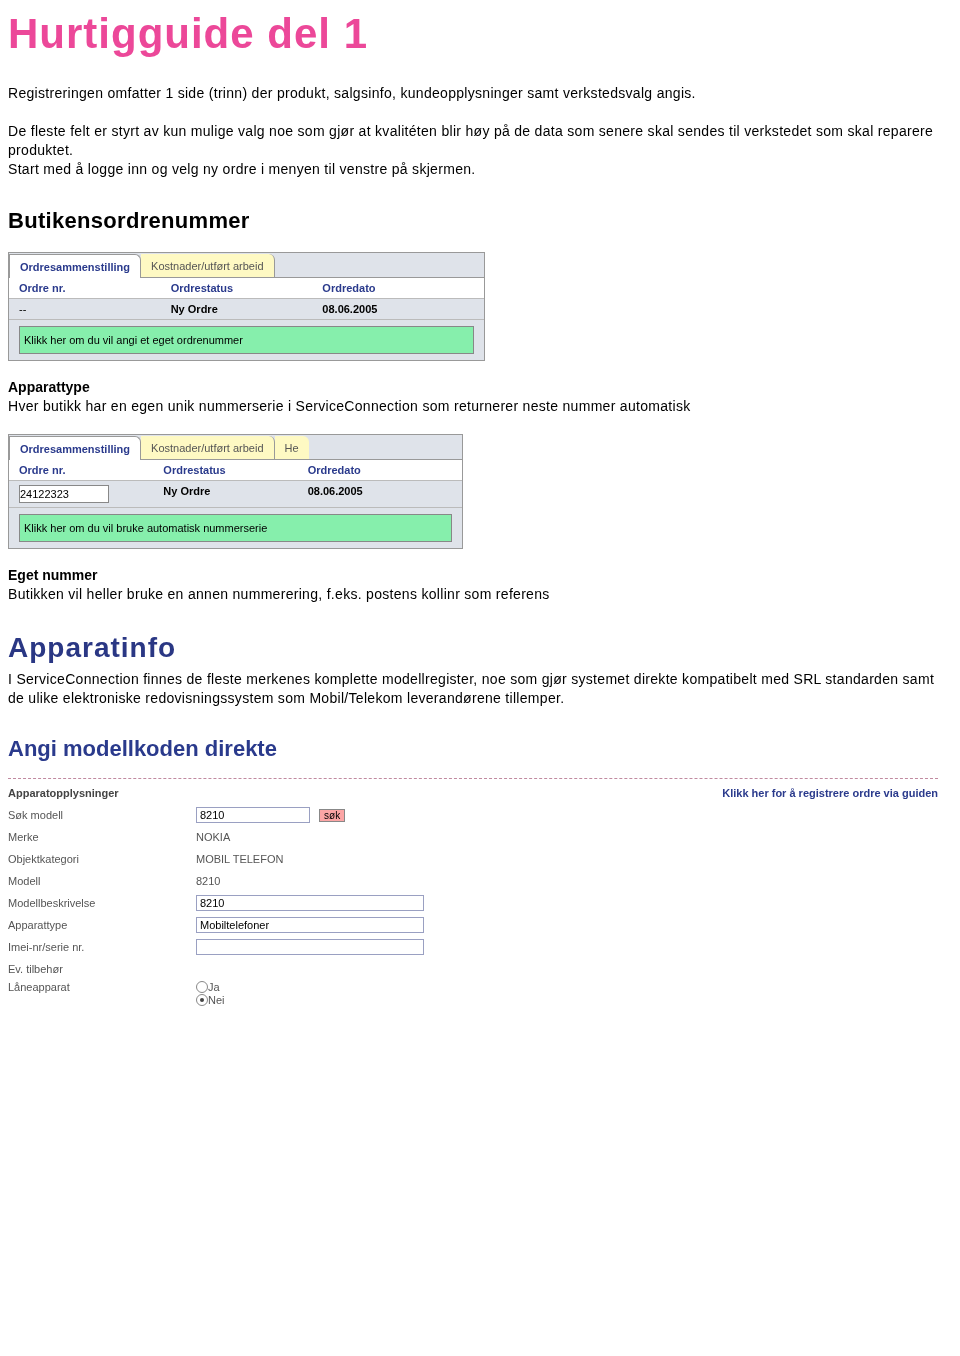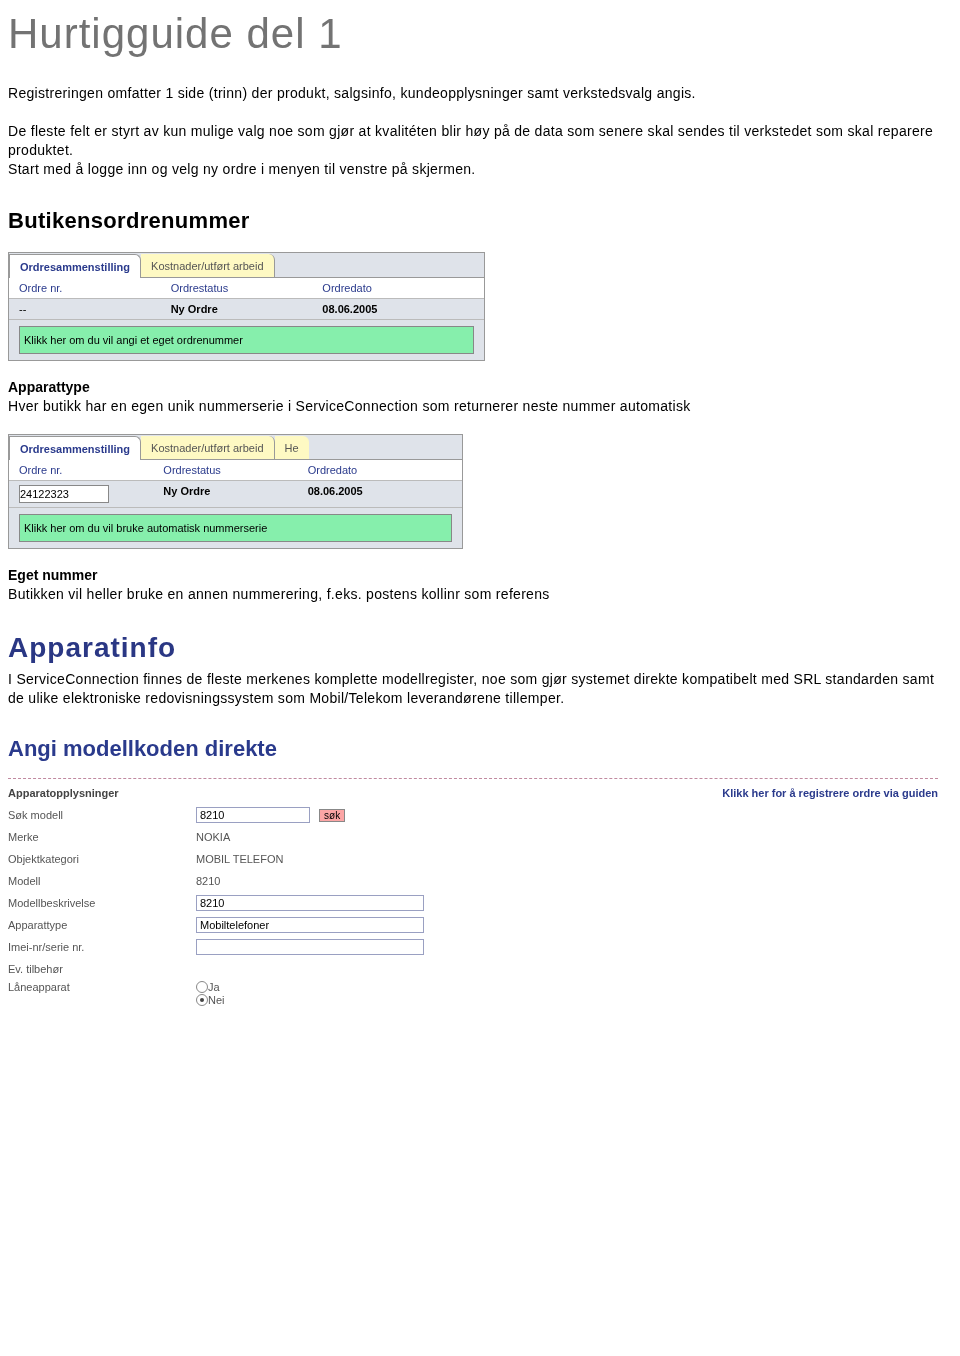--- a/index.html
+++ b/index.html
@@ -7,22 +7,22 @@
     padding: 10px 8px;
     font-family: Verdana, Arial, sans-serif;
     font-size: 14px;
     color: #000;
     background: #fff;
     width: 960px;
     box-sizing: border-box;
   }
   h1.title {
     font-size: 42px;
-    color: #737373;
-    font-weight: normal;
+    color: #ec4899;
+    font-weight: bold;
     margin: 0 0 26px 0;
     letter-spacing: 1px;
   }
   p.body-text {
     margin: 0 0 18px 0;
     line-height: 1.35;
     letter-spacing: 0.3px;
   }
   h2.section {
     font-size: 22px;
@@ -71,21 +71,21 @@
   }
   .tab.inactive {
     background: #fef9c3;
     color: #555;
   }
   .panel-header {
     display: flex;
     background: #fff;
     font-size: 11px;
     color: #2a3a8c;
-    font-weight: normal;
+    font-weight: bold;
     padding: 4px 10px;
     border-bottom: 1px solid #bbb;
   }
   .panel-header > div { flex: 1; }
   .panel-row {
     display: flex;
     font-size: 11px;
     padding: 4px 10px;
     border-bottom: 1px solid #bbb;
   }

